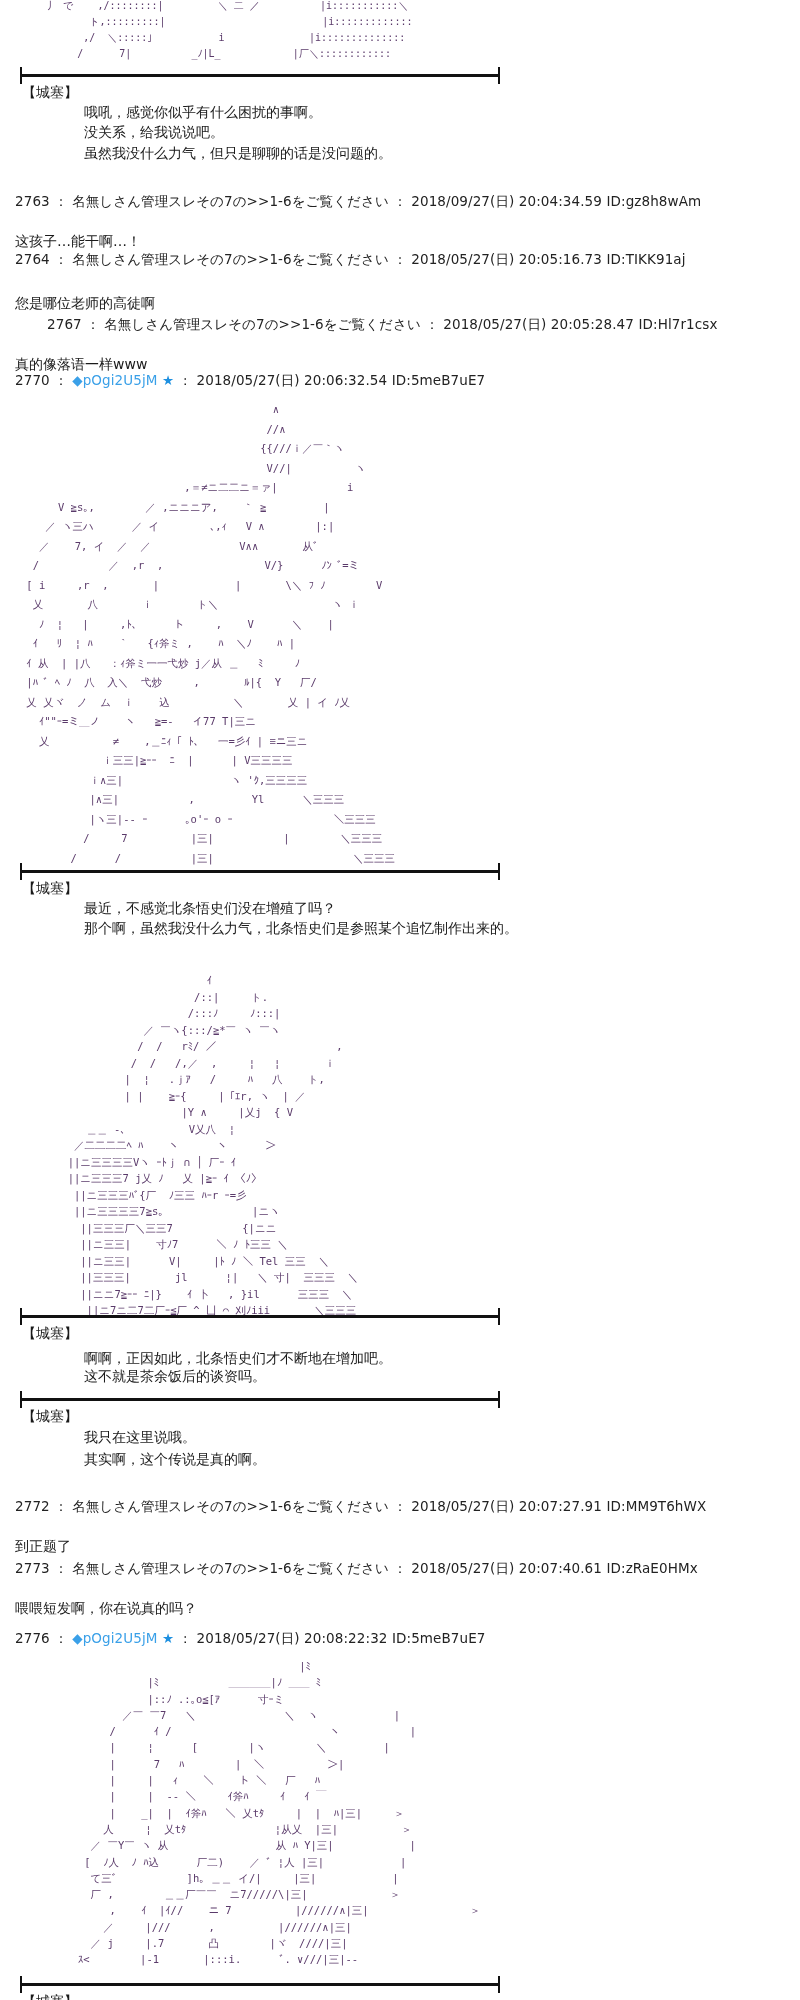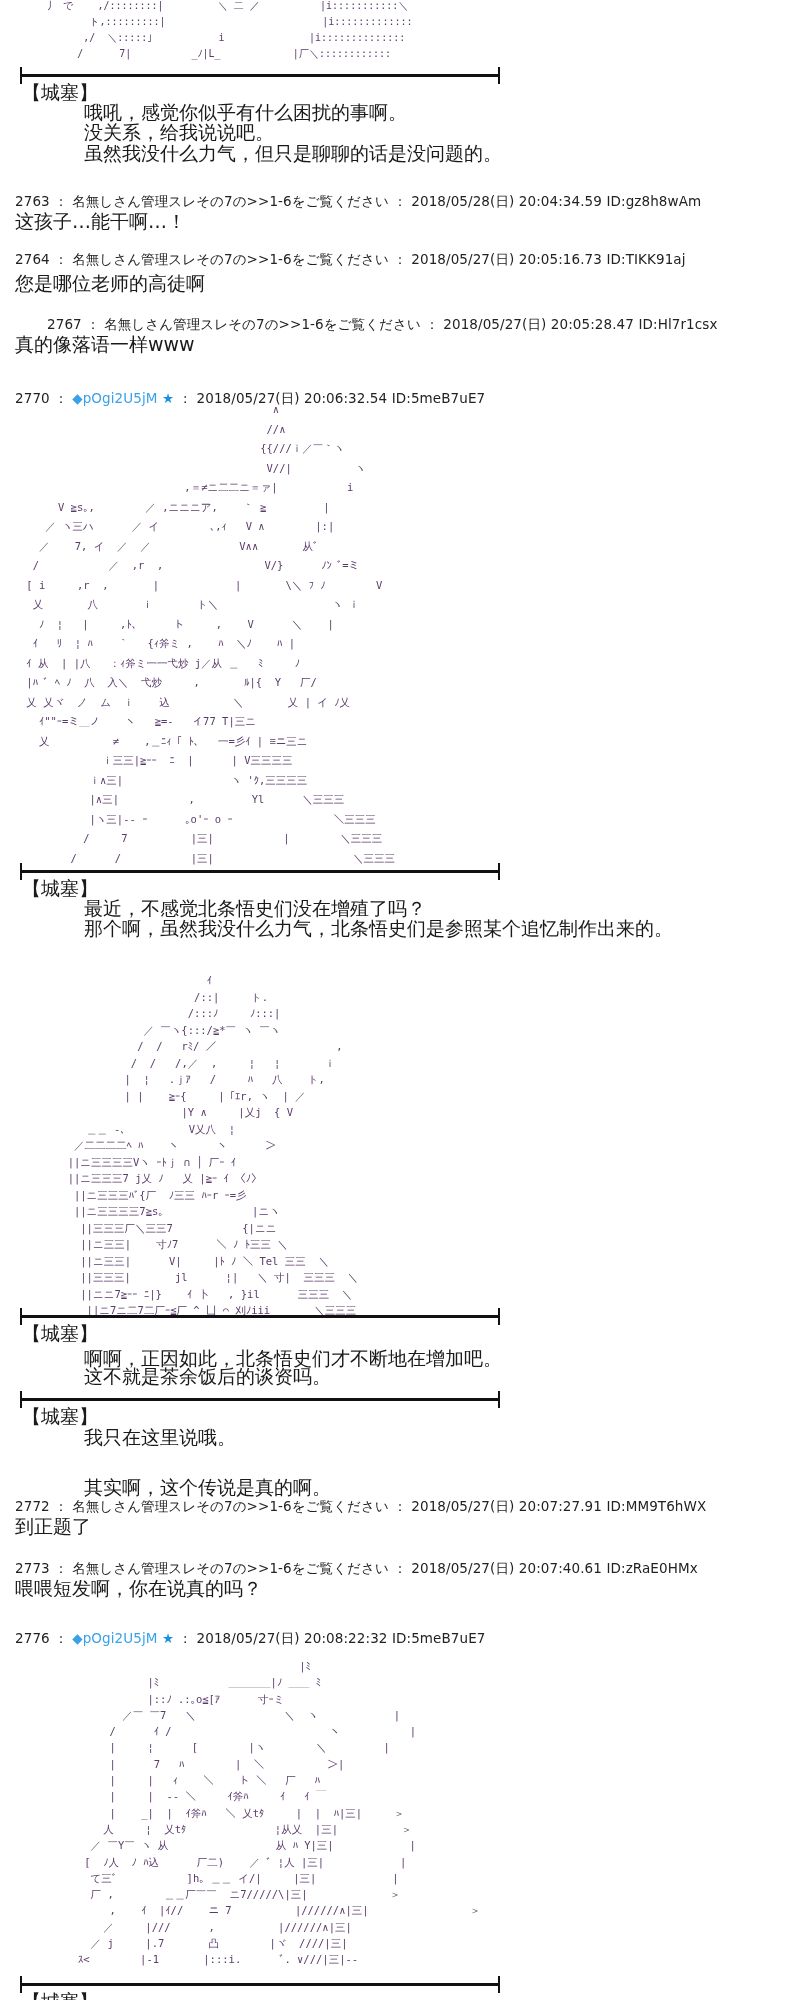--- a/index.html
+++ b/index.html
@@ -3,25 +3,25 @@
 <meta charset="utf-8">
 <style>
   html, body { margin: 0; padding: 0; background: #ffffff; }
   body {
     width: 800px; height: 2000px; overflow: hidden; position: relative;
     font-family: "DejaVu Sans", "Liberation Sans", sans-serif;
     color: #1a1a1a;
   }
   .abs { position: absolute; }
   .line { font-size: 13.5px; line-height: 20px; white-space: nowrap; letter-spacing: 0.1px; }
-  .dlg  { font-size: 19px; line-height: 20px; white-space: nowrap; }
+  .dlg  { font-size: 14px; line-height: 20px; white-space: nowrap; }
   .speaker { left: 22px; }
   .speech  { left: 36px; padding-left: 48px; }
   .hdr { left: 15px; color: #222; }
-  .body { left: 15px; }
+  .body { left: 15px; margin-top: 20px; }
   .trip { color: #3aa0e8; }
   .star { color: #1e90e0; }
   .sep {
     position: absolute; left: 20px; width: 480px; height: 3px; background: #111;
   }
   .sep::before, .sep::after {
     content: ""; position: absolute; top: -7px; width: 2px; height: 17px; background: #111;
   }
   .sep::before { left: 0; }
   .sep::after { right: 0; }
@@ -39,35 +39,35 @@
        /      7|          _ﾉ|L_            |厂＼::::::::::::</pre>
 
 <div class="sep" style="top:74px;"></div>
 
 <div class="abs dlg speaker" style="top:82px;">【城塞】</div>
 <div class="abs dlg speech" style="top:102px;">哦吼，感觉你似乎有什么困扰的事啊。</div>
 <div class="abs dlg speech" style="top:122px;">没关系，给我说说吧。</div>
 <div class="abs dlg speech" style="top:143px;">虽然我没什么力气，但只是聊聊的话是没问题的。</div>
 
 <div class="abs line hdr" style="top:191px;">
-  <span>2763</span><span> ： </span><span>名無しさん管理スレその7の&gt;&gt;1-6をご覧ください</span><span> ： </span><span>2018/05/28(日) 20:04:34.59</span> <span>ID:gz8h8wAm</span>
+  <span>2763</span><span> ： </span><span>名無しさん管理スレその7の&gt;&gt;1-6をご覧ください</span><span> ： </span><span>2018/09/27(日) 20:04:34.59</span> <span>ID:gz8h8wAm</span>
 </div>
 <div class="abs dlg body" style="top:211px;">这孩子…能干啊…！</div>
 
 <div class="abs line hdr" style="top:249px;">
   <span>2764</span><span> ： </span><span>名無しさん管理スレその7の&gt;&gt;1-6をご覧ください</span><span> ： </span><span>2018/05/27(日) 20:05:16.73</span> <span>ID:TIKK91aj</span>
 </div>
 <div class="abs dlg body" style="top:273px;">您是哪位老师的高徒啊</div>
 
 <div class="abs line hdr" style="top:314px;margin-left:32px;">
   <span>2767</span><span> ： </span><span>名無しさん管理スレその7の&gt;&gt;1-6をご覧ください</span><span> ： </span><span>2018/05/27(日) 20:05:28.47</span> <span>ID:Hl7r1csx</span>
 </div>
 <div class="abs dlg body" style="top:334px;">真的像落语一样www</div>
 
-<div class="abs line hdr" style="top:388px;">
+<div class="abs line hdr" style="top:370px;">
   <span>2770</span><span> ： </span><span class="trip">◆pOgi2U5jM</span> <span class="star">★</span><span> ： </span><span>2018/05/27(日) 20:06:32.54</span> <span>ID:5meB7uE7</span>
 </div>
 
 <pre class="aa" style="left:20px; top:400px; font-size:10.5px; line-height:19.5px;">                                        ∧
                                        //∧
                                       {{///ｉ／￣｀ヽ
                                        V//|          ヽ
                           ,＝≠ニ二二ニ＝ァ|           i
       V ≧s｡,        ／ ,ニニニア,    ｀ ≧         |
     ／ ヽ三ハ      ／ イ        ､,ｨ   V ∧        |:|
@@ -120,21 +120,21 @@
 <div class="sep" style="top:1315px;"></div>
 
 <div class="abs dlg speaker" style="top:1323px;">【城塞】</div>
 <div class="abs dlg speech" style="top:1348px;">啊啊，正因如此，北条悟史们才不断地在增加吧。</div>
 <div class="abs dlg speech" style="top:1366px;">这不就是茶余饭后的谈资吗。</div>
 
 <div class="sep" style="top:1398px;"></div>
 
 <div class="abs dlg speaker" style="top:1406px;">【城塞】</div>
 <div class="abs dlg speech" style="top:1427px;">我只在这里说哦。</div>
-<div class="abs dlg speech" style="top:1449px;margin-top:28px;">其实啊，这个传说是真的啊。</div>
+<div class="abs dlg speech" style="top:1449px;">其实啊，这个传说是真的啊。</div>
 
 <div class="abs line hdr" style="top:1496px;">
   <span>2772</span><span> ： </span><span>名無しさん管理スレその7の&gt;&gt;1-6をご覧ください</span><span> ： </span><span>2018/05/27(日) 20:07:27.91</span> <span>ID:MM9T6hWX</span>
 </div>
 <div class="abs dlg body" style="top:1516px;">到正题了</div>
 
 <div class="abs line hdr" style="top:1558px;">
   <span>2773</span><span> ： </span><span>名無しさん管理スレその7の&gt;&gt;1-6をご覧ください</span><span> ： </span><span>2018/05/27(日) 20:07:40.61</span> <span>ID:zRaE0HMx</span>
 </div>
 <div class="abs dlg body" style="top:1578px;">喂喂短发啊，你在说真的吗？</div>

